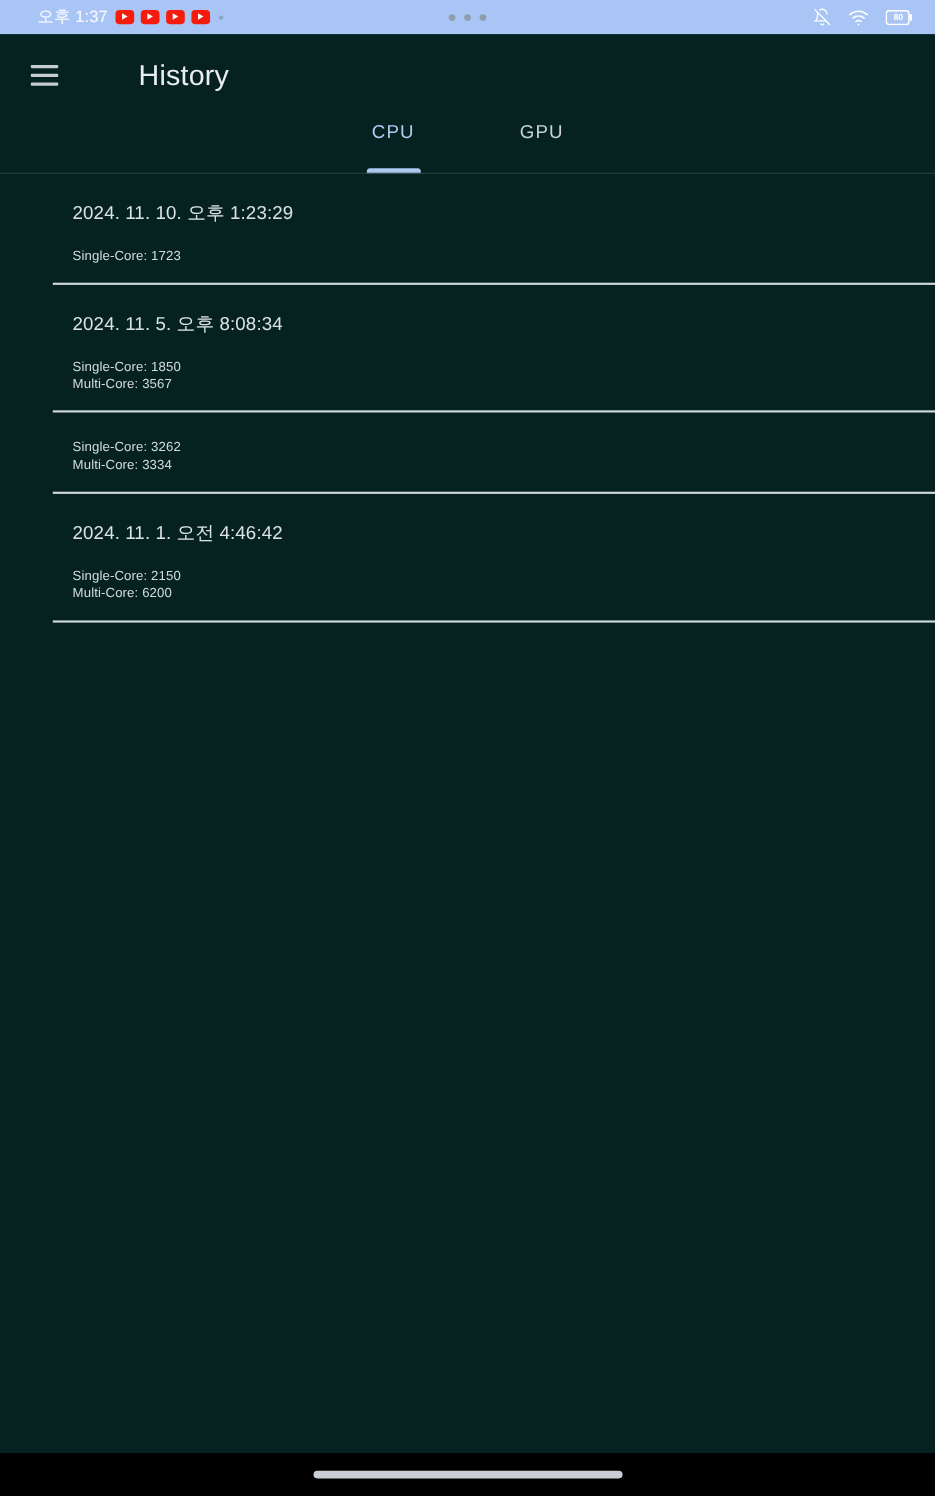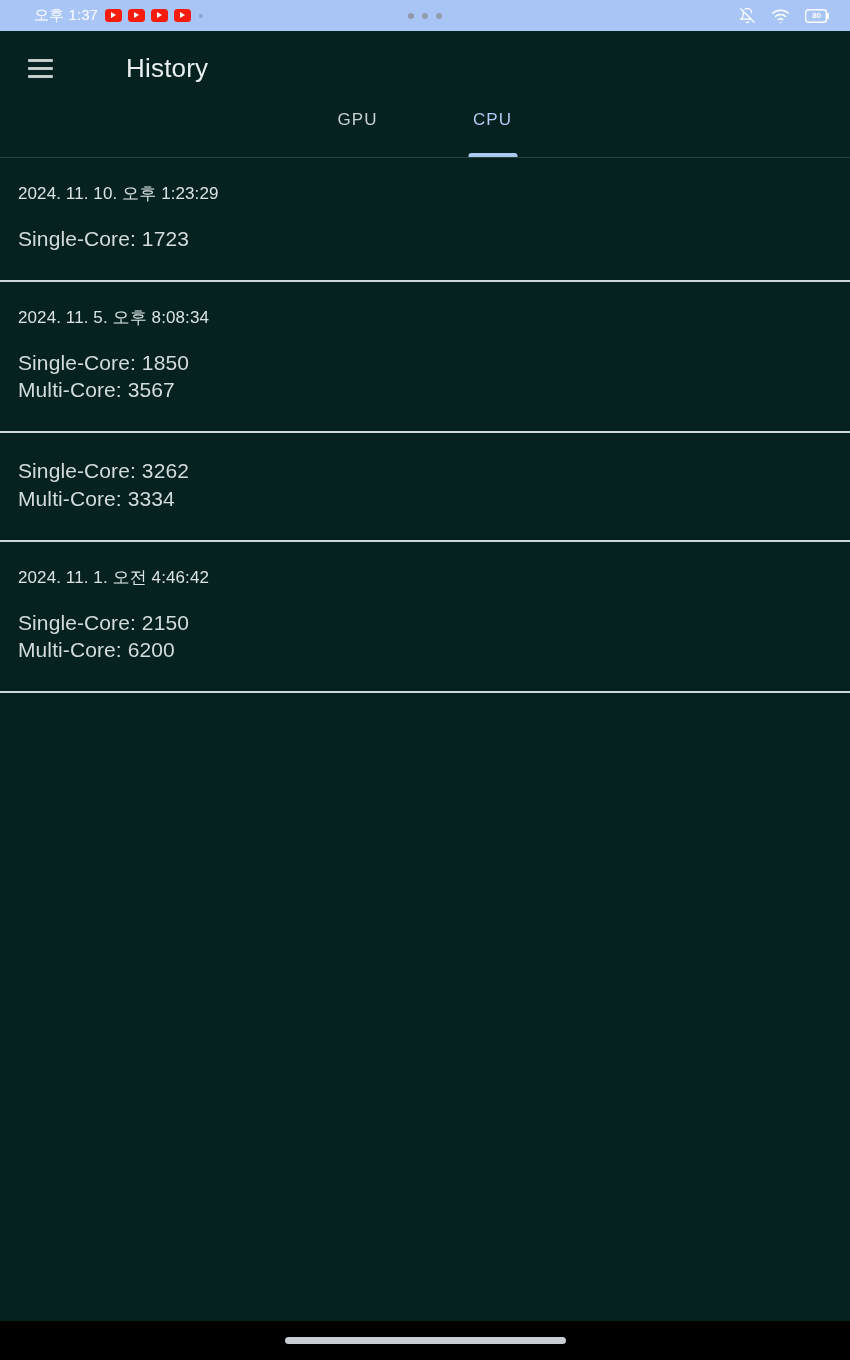--- a/index.html
+++ b/index.html
@@ -124,30 +124,31 @@
   }
   .tabbar::after {
     content:""; position:absolute; left:0; right:0; bottom:0;
     height:1px; background:#2b4140;
   }
 
   
   .list { flex:1 1 auto; overflow:hidden; }
   .list-item {
     position:relative;
-    padding:24px 0 27px 18px;
+    padding:24px 0 16px 18px;
     border-bottom:2px solid #cfd8d8;
     cursor:pointer;
+    margin-left:48px;
   }
   .item-date {
     font-size:17px; color:#dbe2e2;
     margin-bottom:20px; letter-spacing:.1px;
   }
   .item-score {
-    font-size:21px; color:#d4dbdb;
+    font-size:12px; color:#d4dbdb;
     line-height:1.32; letter-spacing:.1px;
   }
 
   
   .navbar {
     flex:0 0 39px;
     background:#000;
     display:flex; align-items:center; justify-content:center;
   }
   .nav-pill {
@@ -208,27 +209,27 @@
   <div class="appbar">
     <div class="hamburger">
       <span></span>
         <span></span>
         <span></span>
     </div>
     <div class="app-title">History</div>
   </div>
 
   <div class="tabbar">
-    <div class="tab">
-      <span class="tab-label">GPU</span>
-    </div>
     <div class="tab active">
       <span class="tab-label">CPU</span>
       <span class="tab-indicator"></span>
     </div>
+    <div class="tab">
+      <span class="tab-label">GPU</span>
+    </div>
   </div>
 
   <div class="list">
 
     <div class="list-item">
       <div class="item-date">2024. 11. 10. 오후 1:23:29</div>
       <div class="item-score">Single-Core: 1723</div>
     </div>
 
     <div class="list-item">

